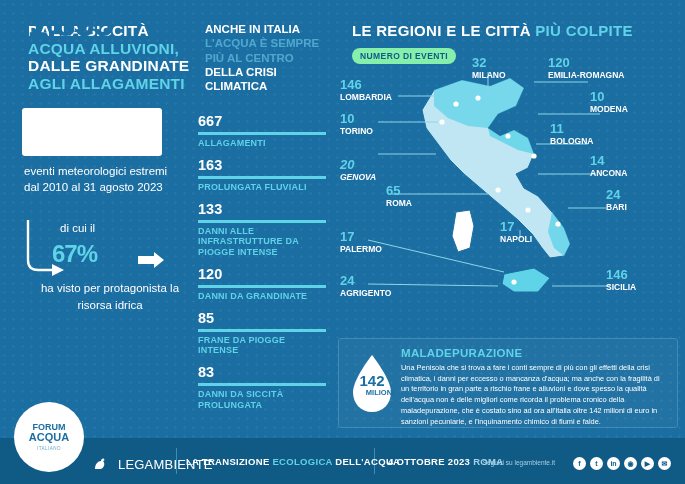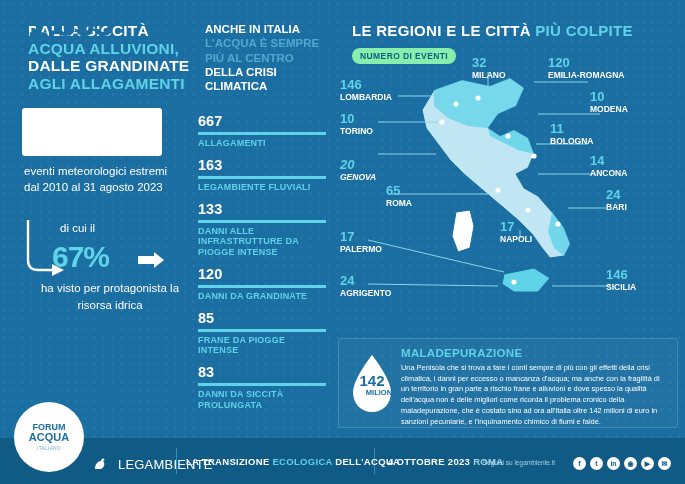--- a/index.html
+++ b/index.html
@@ -67,21 +67,21 @@
   }
 
   
   .arrow-curve { position: absolute; left: 24px; top: 218px; width: 40px; height: 60px; }
   .dicuiil {
     position: absolute; left: 60px; top: 222px;
     color: #ffffff; font-size: 11.5px;
   }
   .pct {
     position: absolute; left: 52px; top: 240px;
-    color: #5fd3e8; font-size: 30px; font-weight: bold; letter-spacing: -1px;
+    color: #5fd3e8; font-size: 24px; font-weight: bold; letter-spacing: -1px;
   }
   .arrow-right { position: absolute; left: 138px; top: 252px; }
   .pct-sub {
     position: absolute; left: 40px; top: 280px; width: 140px;
     color: #ffffff; font-size: 11.5px; line-height: 1.45; text-align: center;
   }
 
   
   .barlist { position: absolute; left: 198px; top: 114px; width: 128px; }
   .baritem { margin-bottom: 9px; }
@@ -201,21 +201,21 @@
 
   <div class="barlist">
     <div class="baritem">
       <div class="bval">667</div>
       <div class="brule"></div>
       <div class="blab">ALLAGAMENTI</div>
     </div>
     <div class="baritem">
       <div class="bval">163</div>
       <div class="brule"></div>
-      <div class="blab">LEGAMBIENTE FLUVIALI</div>
+      <div class="blab">PROLUNGATA FLUVIALI</div>
     </div>
     <div class="baritem">
       <div class="bval">133</div>
       <div class="brule"></div>
       <div class="blab">DANNI ALLE INFRASTRUTTURE DA PIOGGE INTENSE</div>
     </div>
     <div class="baritem">
       <div class="bval">120</div>
       <div class="brule"></div>
       <div class="blab">DANNI DA GRANDINATE</div>

